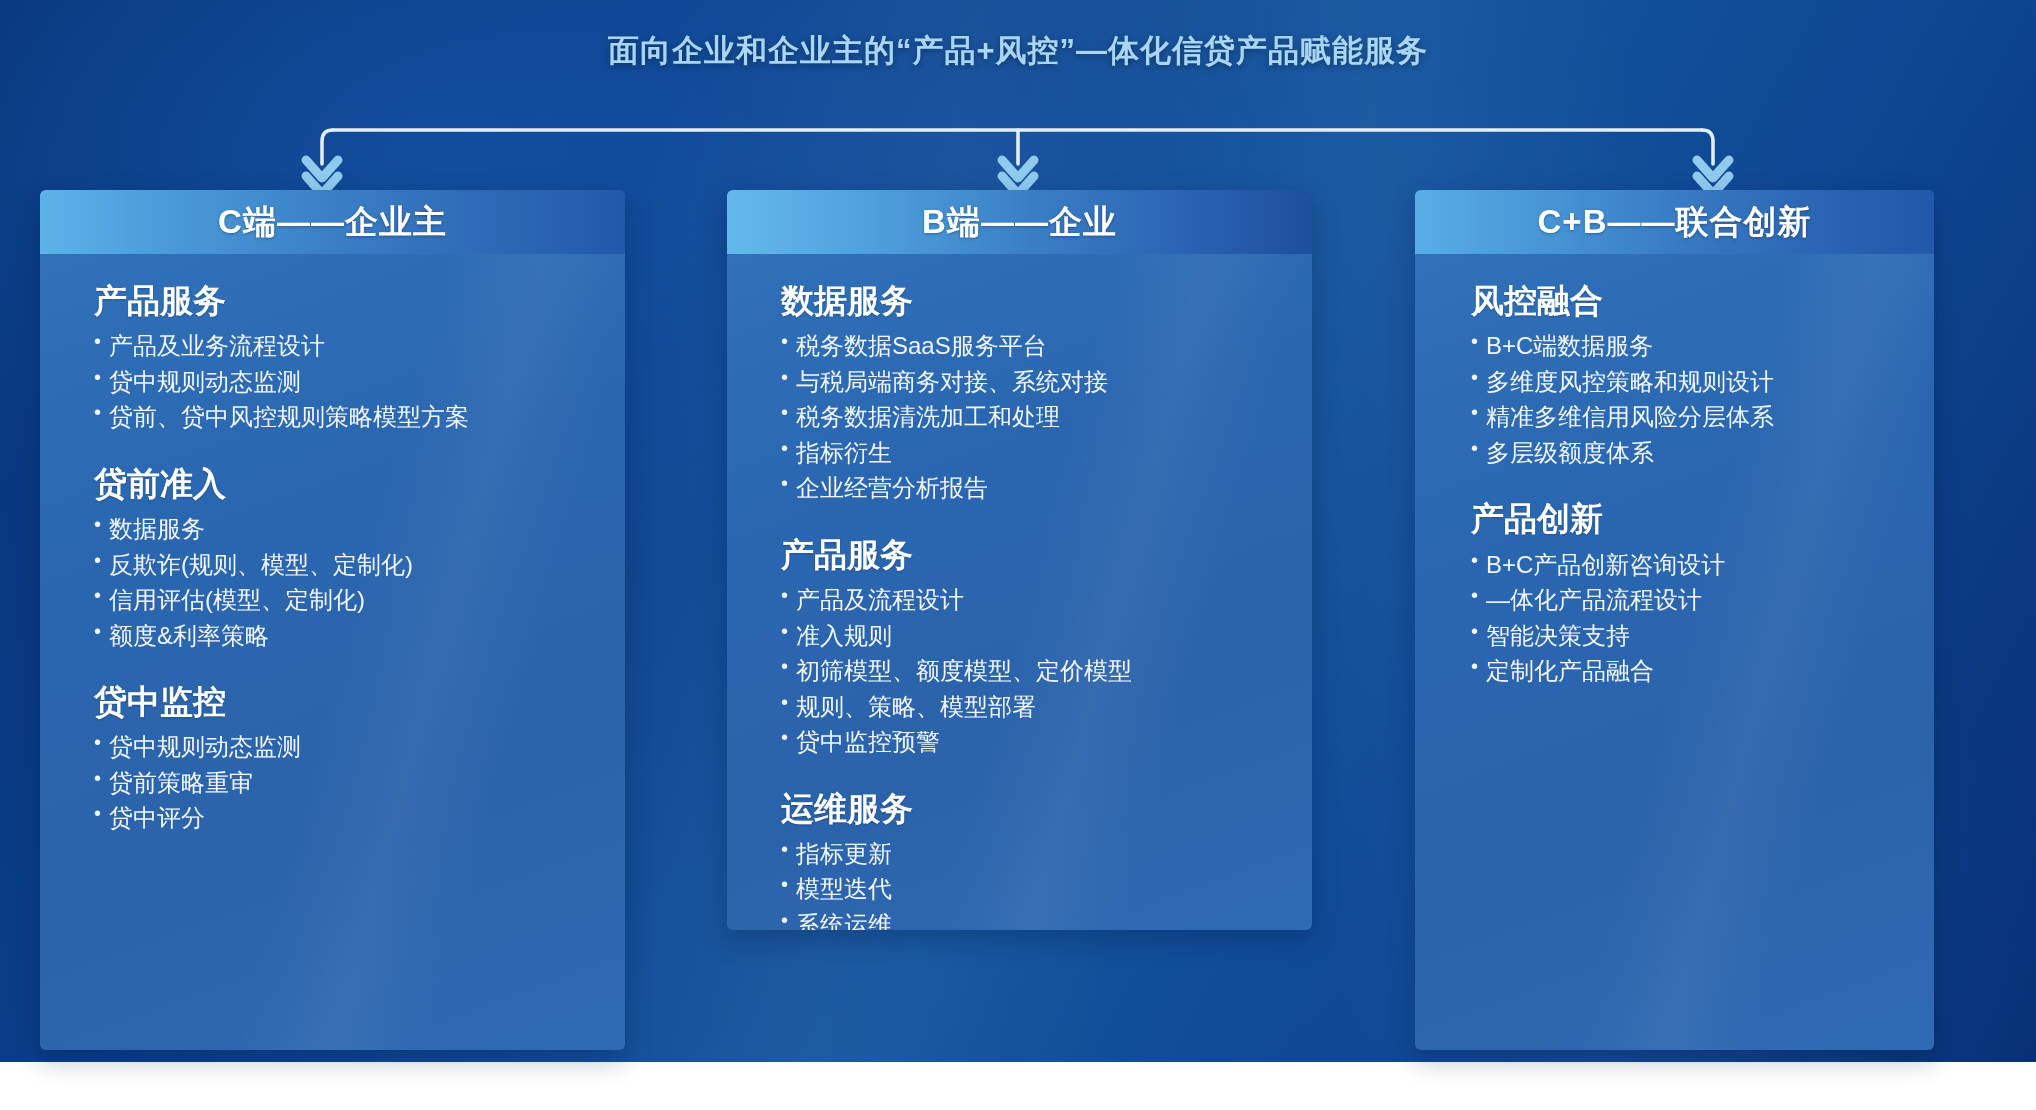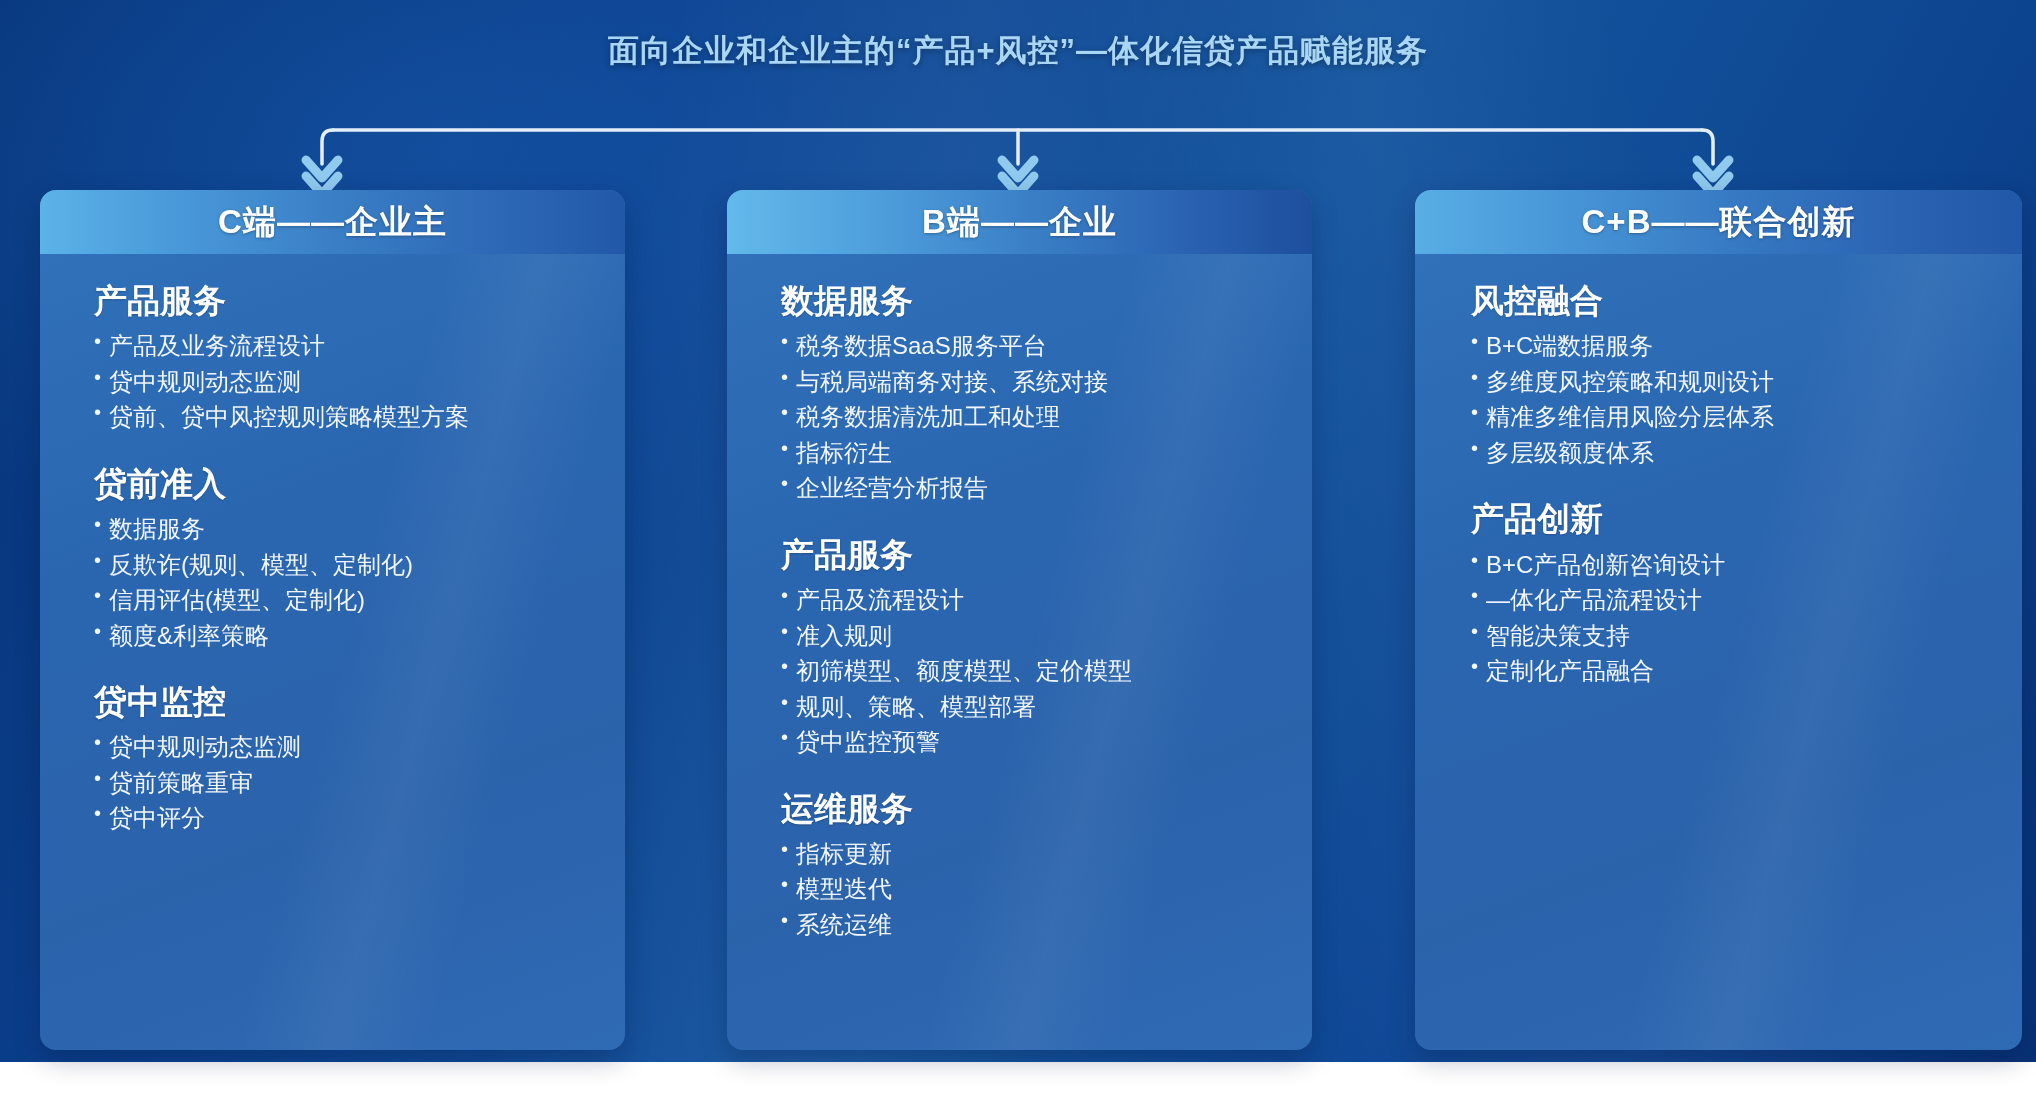--- a/index.html
+++ b/index.html
@@ -37,32 +37,32 @@
     text-shadow:0 2px 6px rgba(0,0,0,.35);
     white-space:nowrap;
   }
 
   
   #connector{position:absolute;left:0;top:100px;width:2036px;height:100px;}
 
   
   .card{
     position:absolute;top:190px;
-    border-radius:16px;
+    border-radius:6px;
     overflow:hidden;
     box-shadow:0 10px 26px rgba(0,20,60,.28);
     background:linear-gradient(160deg,#3173bb 0%,#2a66b0 38%,#2b63ab 70%,#2f6ab4 100%);
   }
   .card:after{
     content:"";position:absolute;inset:0;pointer-events:none;
     background:linear-gradient(105deg,rgba(255,255,255,0) 52%,rgba(255,255,255,.05) 64%,rgba(255,255,255,0) 76%);
   }
   #card0{left:40px;width:585px;height:860px;}
-  #card1{left:727px;width:585px;height:860px;}
-  #card2{left:1415px;width:607px;height:860px;}
+  #card1{left:727px;width:585px;height:740px;}
+  #card2{left:1415px;width:519px;height:860px;}
 
   .card-header{
     position:relative;z-index:2;
     height:64px;line-height:64px;
     text-align:center;
     font-size:33px;font-weight:bold;color:#ffffff;
     letter-spacing:1px;
     white-space:nowrap;
     text-shadow:0 1px 3px rgba(0,0,0,.3);
     background:linear-gradient(90deg,#5cb3e8 0%,#4a9ada 22%,#3a7fc6 50%,#2f6bb8 74%,#2159a8 100%);

